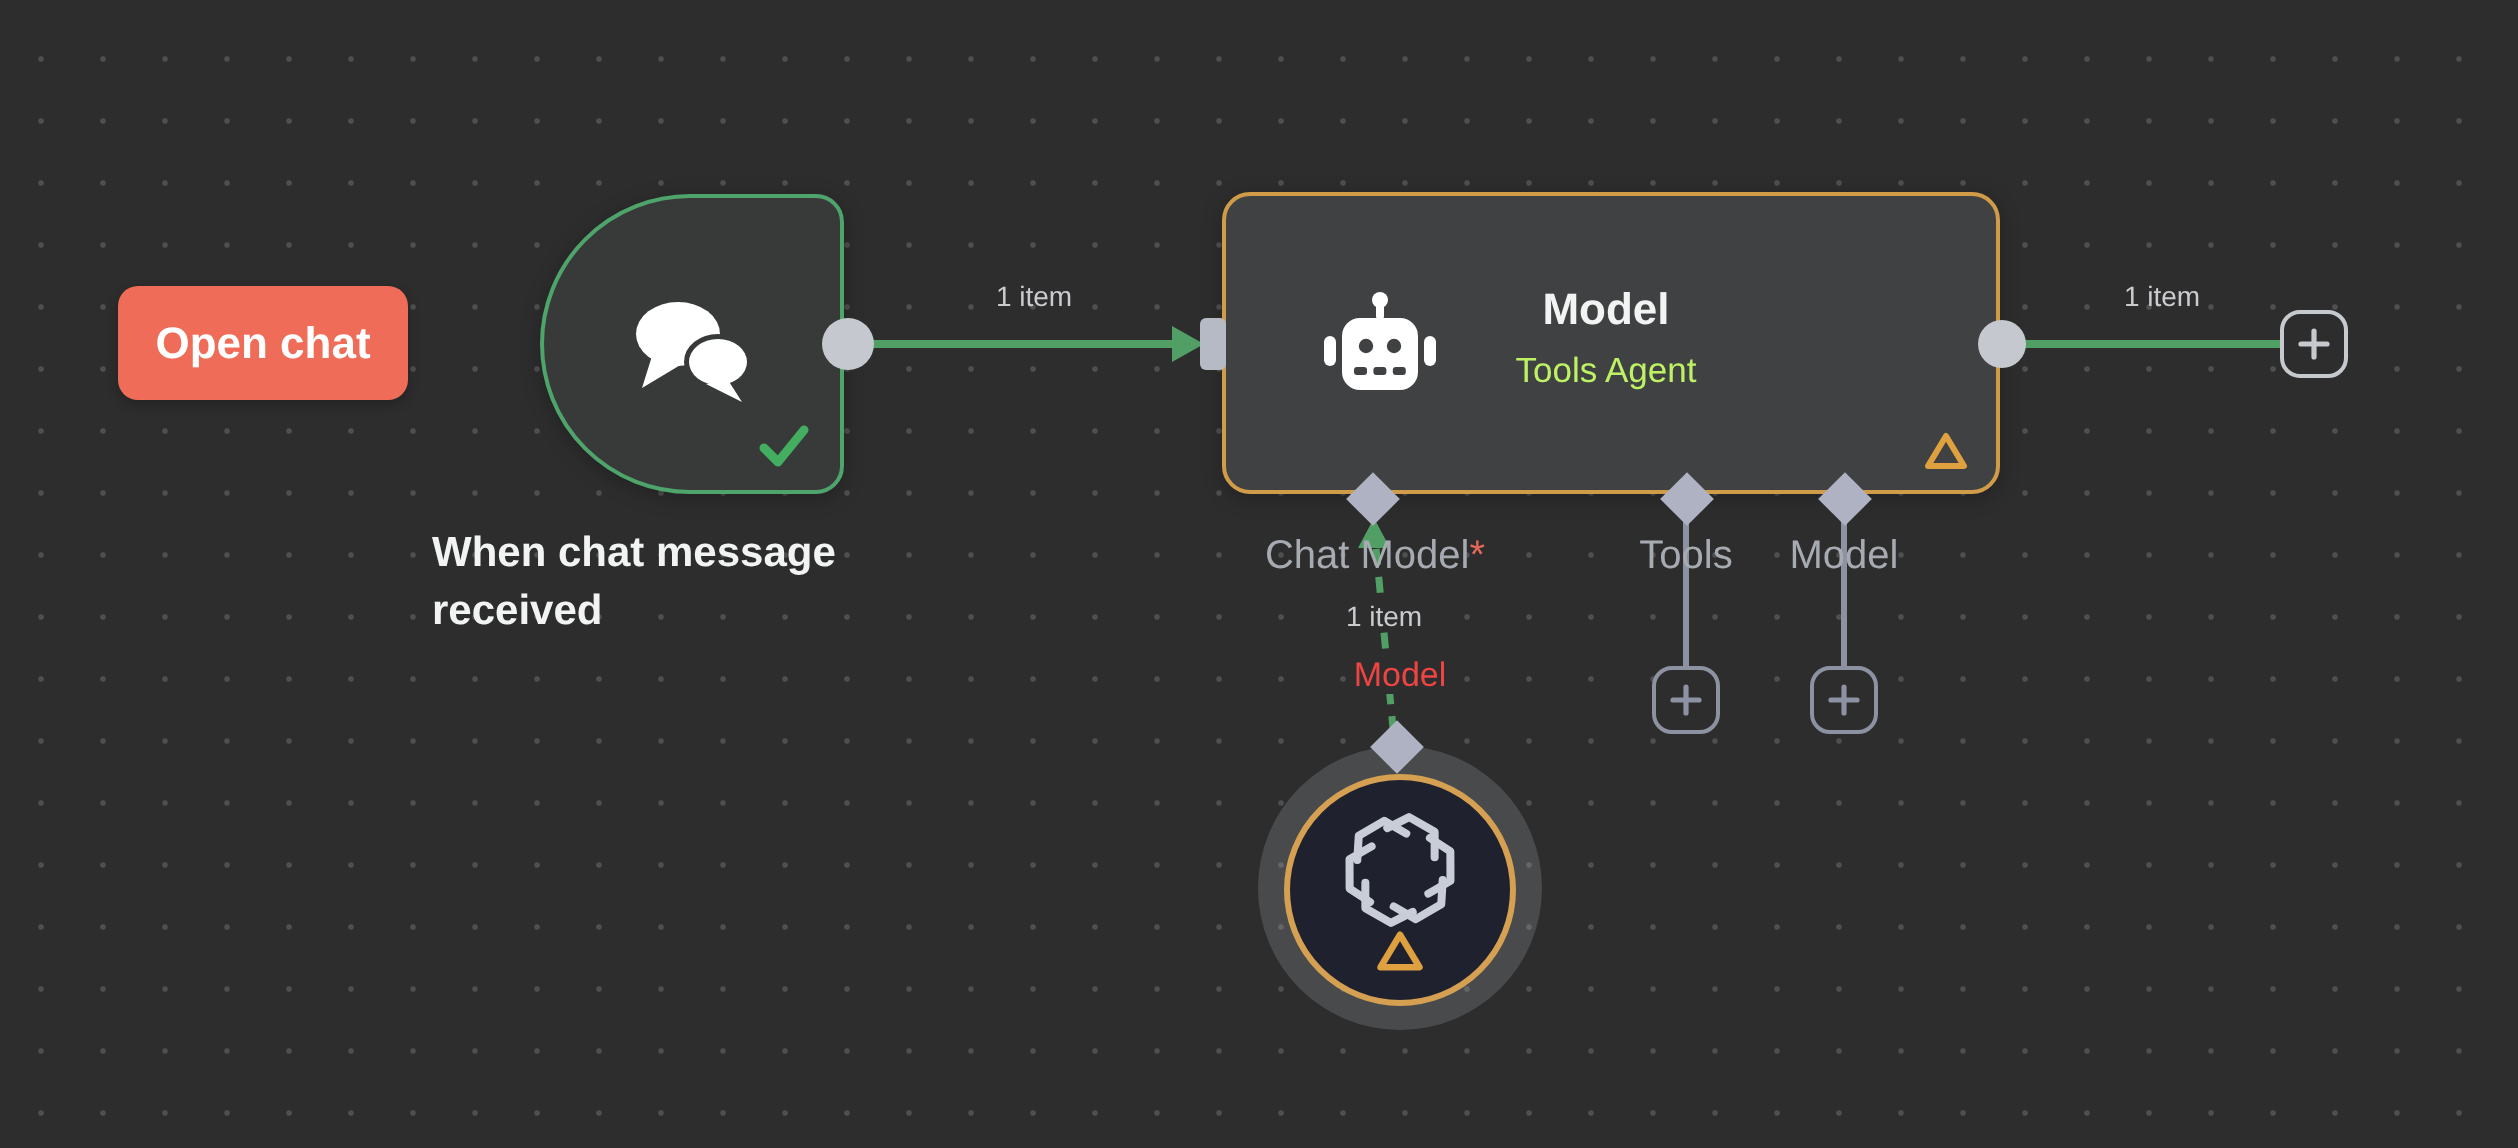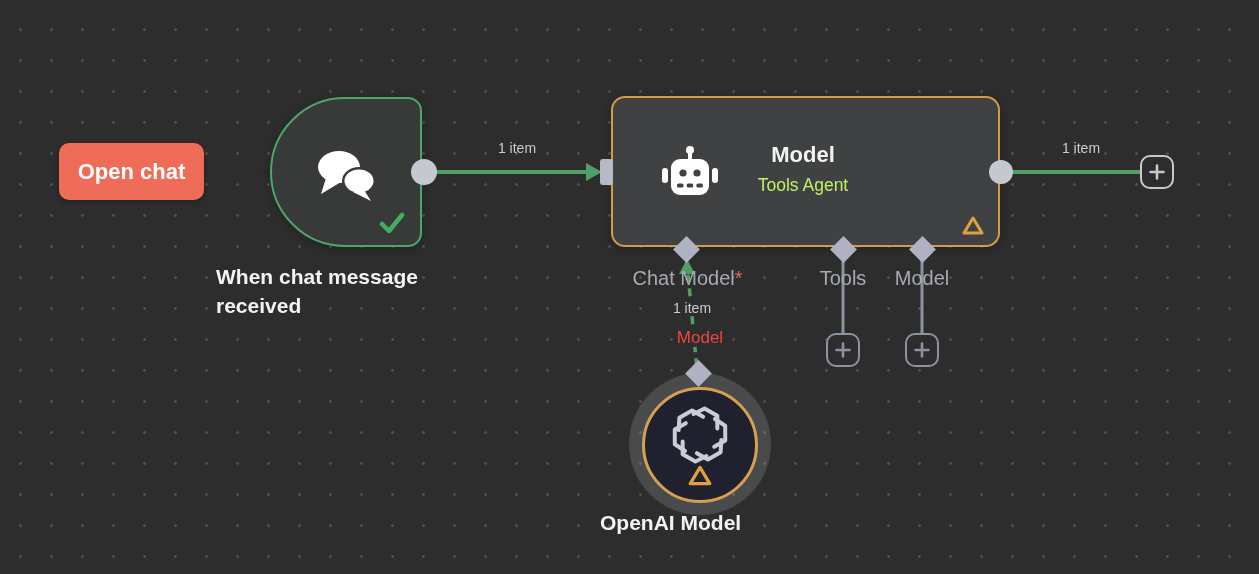--- a/index.html
+++ b/index.html
@@ -223,15 +223,14 @@
         <path d="M -7 -23 L 5 -29 L 19 -21 L 19 -7" transform="rotate(180)"></path>
         <path d="M -7 -23 L 5 -29 L 19 -21 L 19 -7" transform="rotate(240)"></path>
         <path d="M -7 -23 L 5 -29 L 19 -21 L 19 -7" transform="rotate(300)"></path>
       </g>
     </svg>
     <svg class="warn" width="26" height="23" viewBox="0 0 24 21">
       <path d="M12 3 L21 18 H3 Z" fill="none" stroke="#dfa140" stroke-width="3" stroke-linejoin="round"></path>
     </svg>
   </div>
   <div class="diamond" style="left:689px; top:364px;"></div>
-  <div class="node-label openai-label">OpenAI Model</div>
 
 </div>
 
 </body></html>

